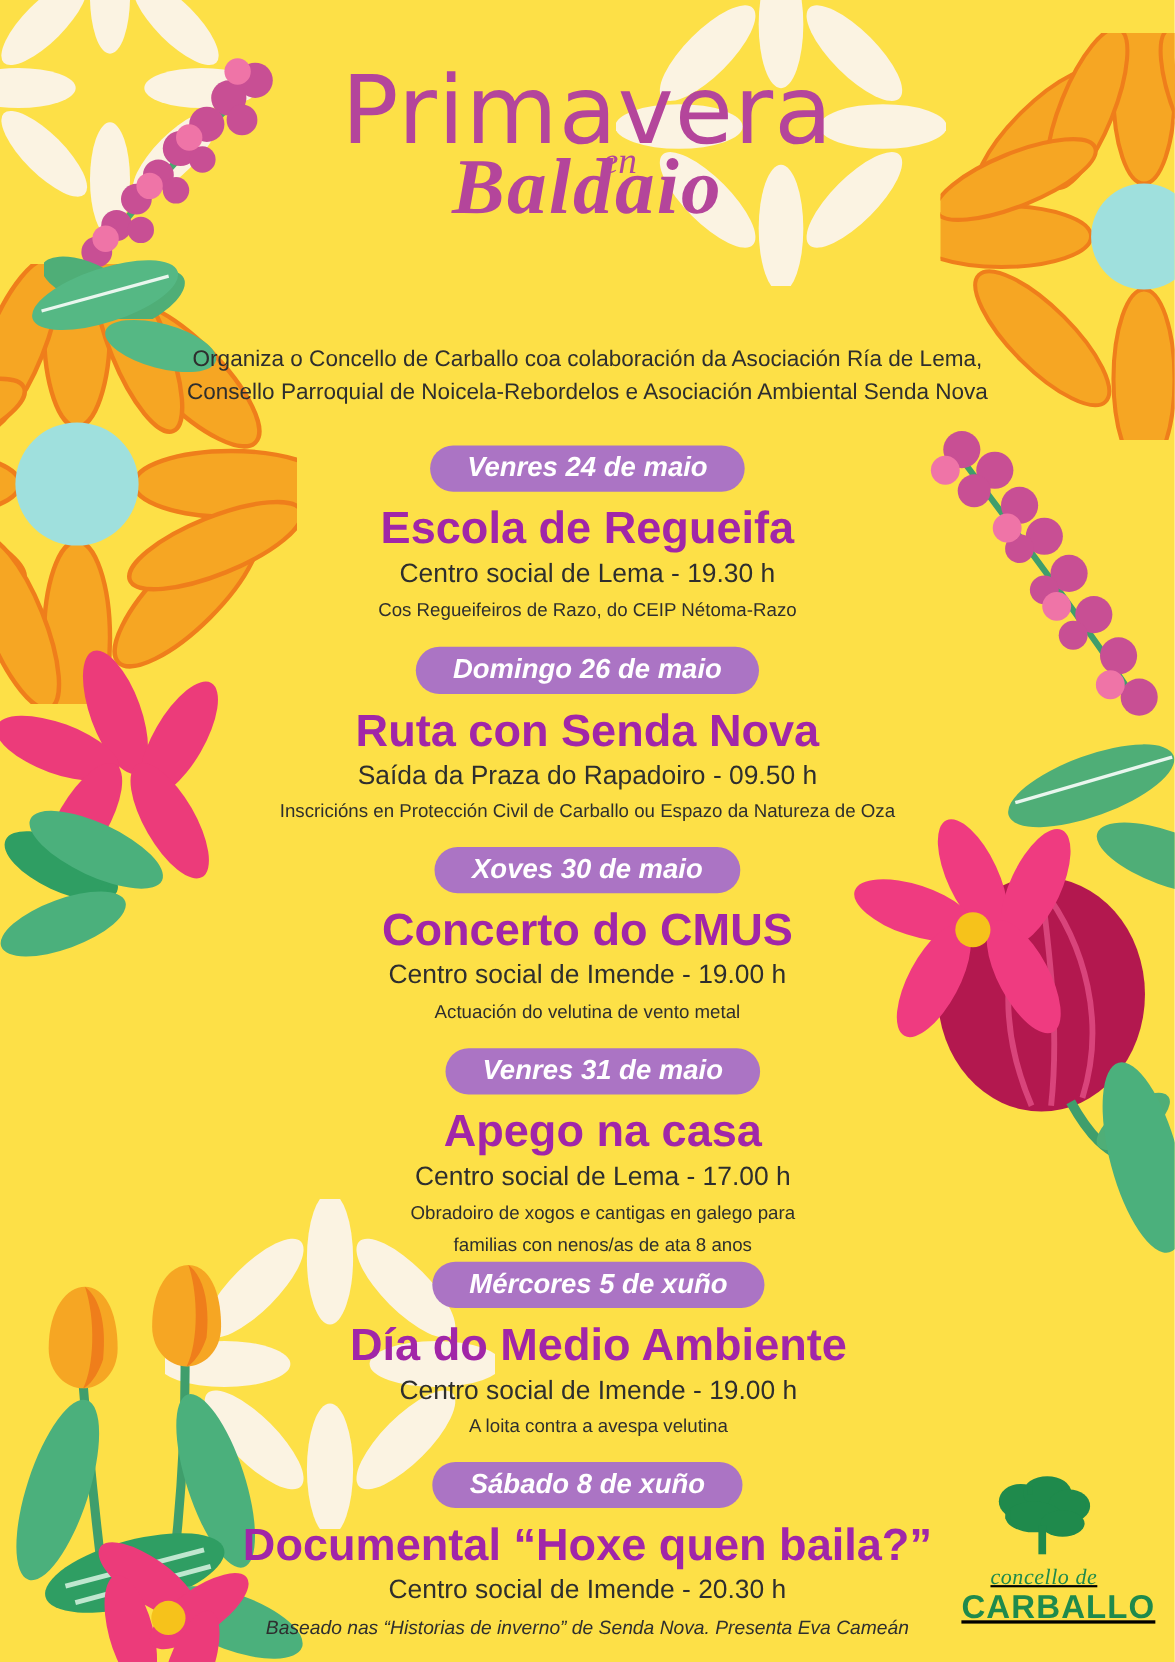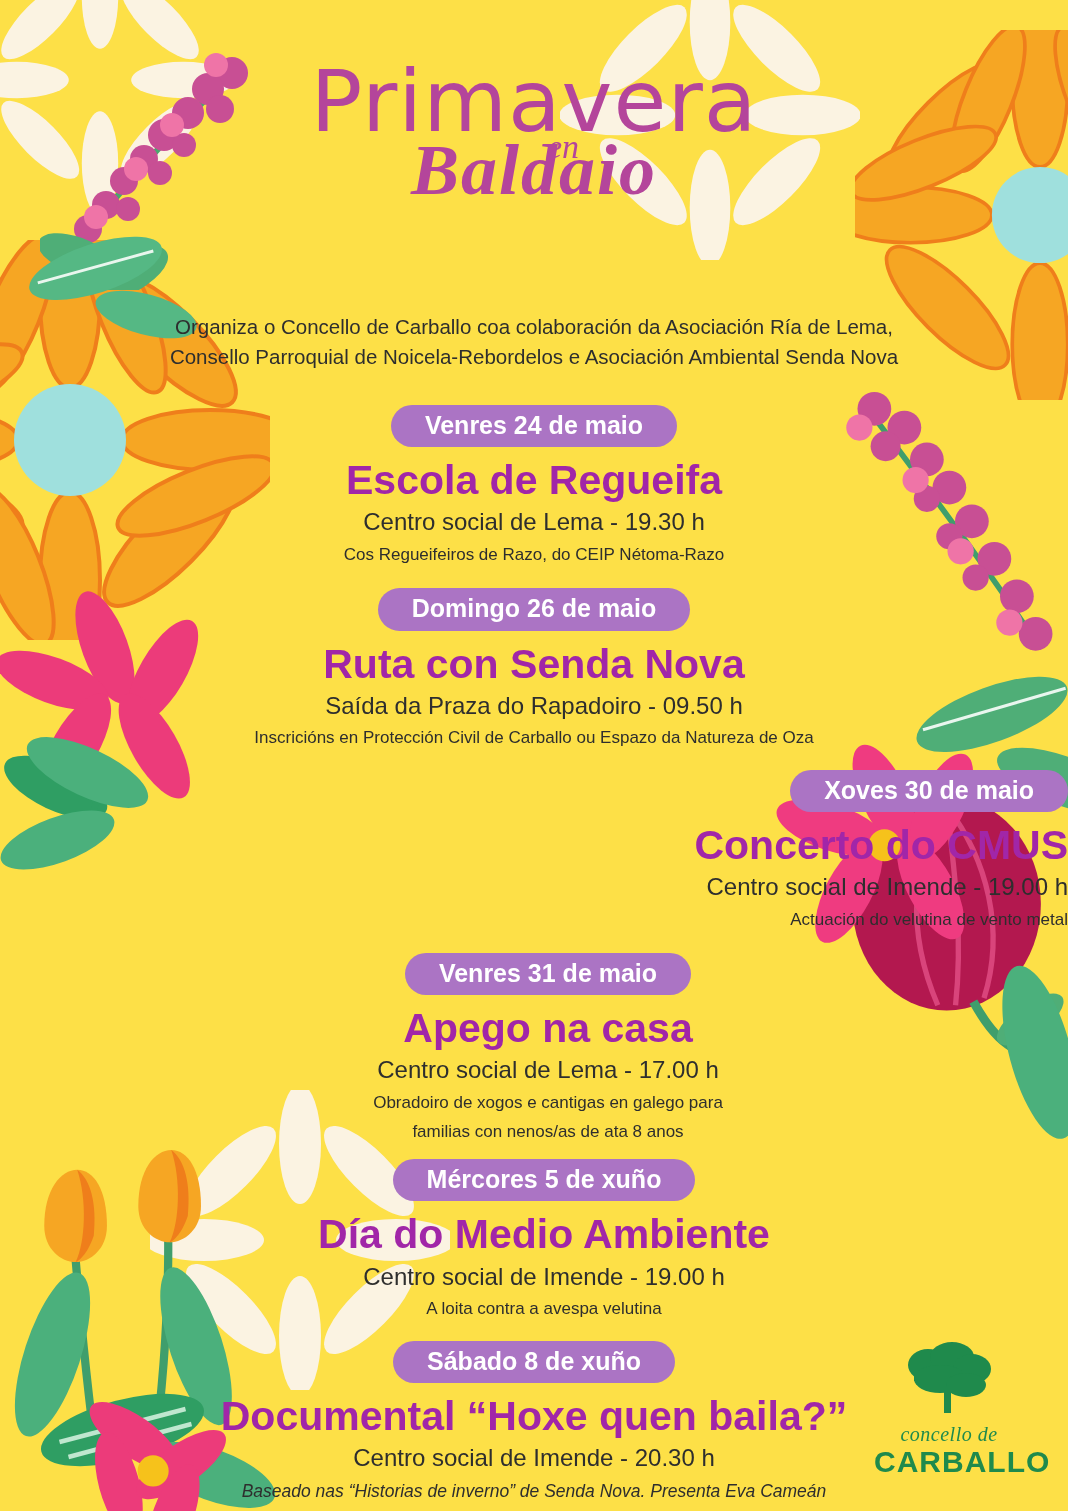--- a/index.html
+++ b/index.html
@@ -89,20 +89,21 @@
   }
   .date-pill {
     display: inline-block;
     background: #ab74c4;
     color: #ffffff;
     font-size: 25px;
     font-weight: 700;
     padding: 7px 34px 9px;
     border-radius: 26px;
     line-height: 1.05;
+    font-style: italic;
   }
   .event-title {
     color: #a126a8;
     font-size: 41px;
     font-weight: 700;
     margin-top: 10px;
     line-height: 1.15;
   }
   .event-place {
     color: #2e2e2e;
@@ -114,32 +115,33 @@
     color: #2e2e2e;
     font-size: 17px;
     margin-top: 7px;
     line-height: 1.3;
   }
   .event-note.italic { font-style: italic; font-size: 17.5px; }
 
   
   .event.e0 { margin-bottom: 22px; }
   .event.e1 { margin-bottom: 20px; }
-  .event.e2 { margin-bottom: 22px; text-align: right; }
-  .event.e3 { margin-bottom: 16px; padding-left: 28px; }
+  .event.e2 { margin-bottom: 22px; }
+  .event.e3 { margin-bottom: 4px; padding-left: 28px; }
   .event.e4 { margin-bottom: 20px; padding-left: 20px; }
 
   
   .logo {
     position: absolute;
     right: 44px;
     bottom: 34px;
     width: 150px;
     text-align: center;
     z-index: 6;
+    text-decoration: underline;
   }
   .logo-tree { line-height: 0; }
   .logo-concello {
     font-family: "Liberation Serif", serif;
     font-style: italic;
     color: #1f8a4c;
     font-size: 20px;
     margin-top: 2px;
     letter-spacing: .5px;
   }

